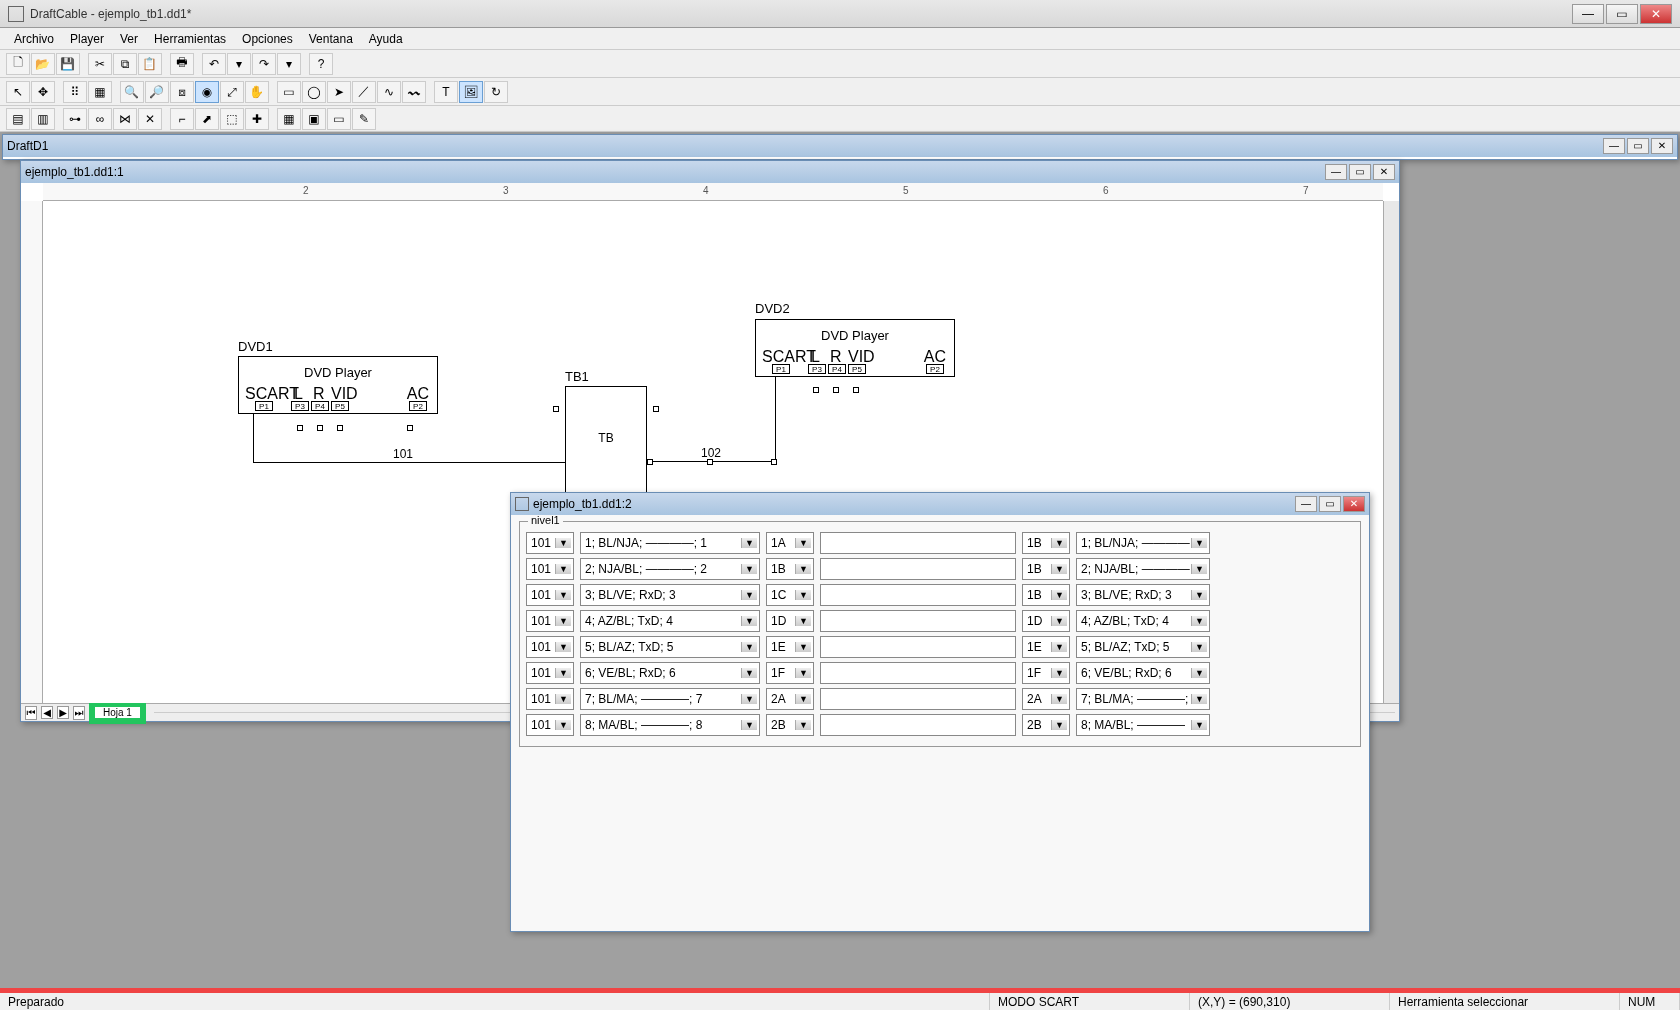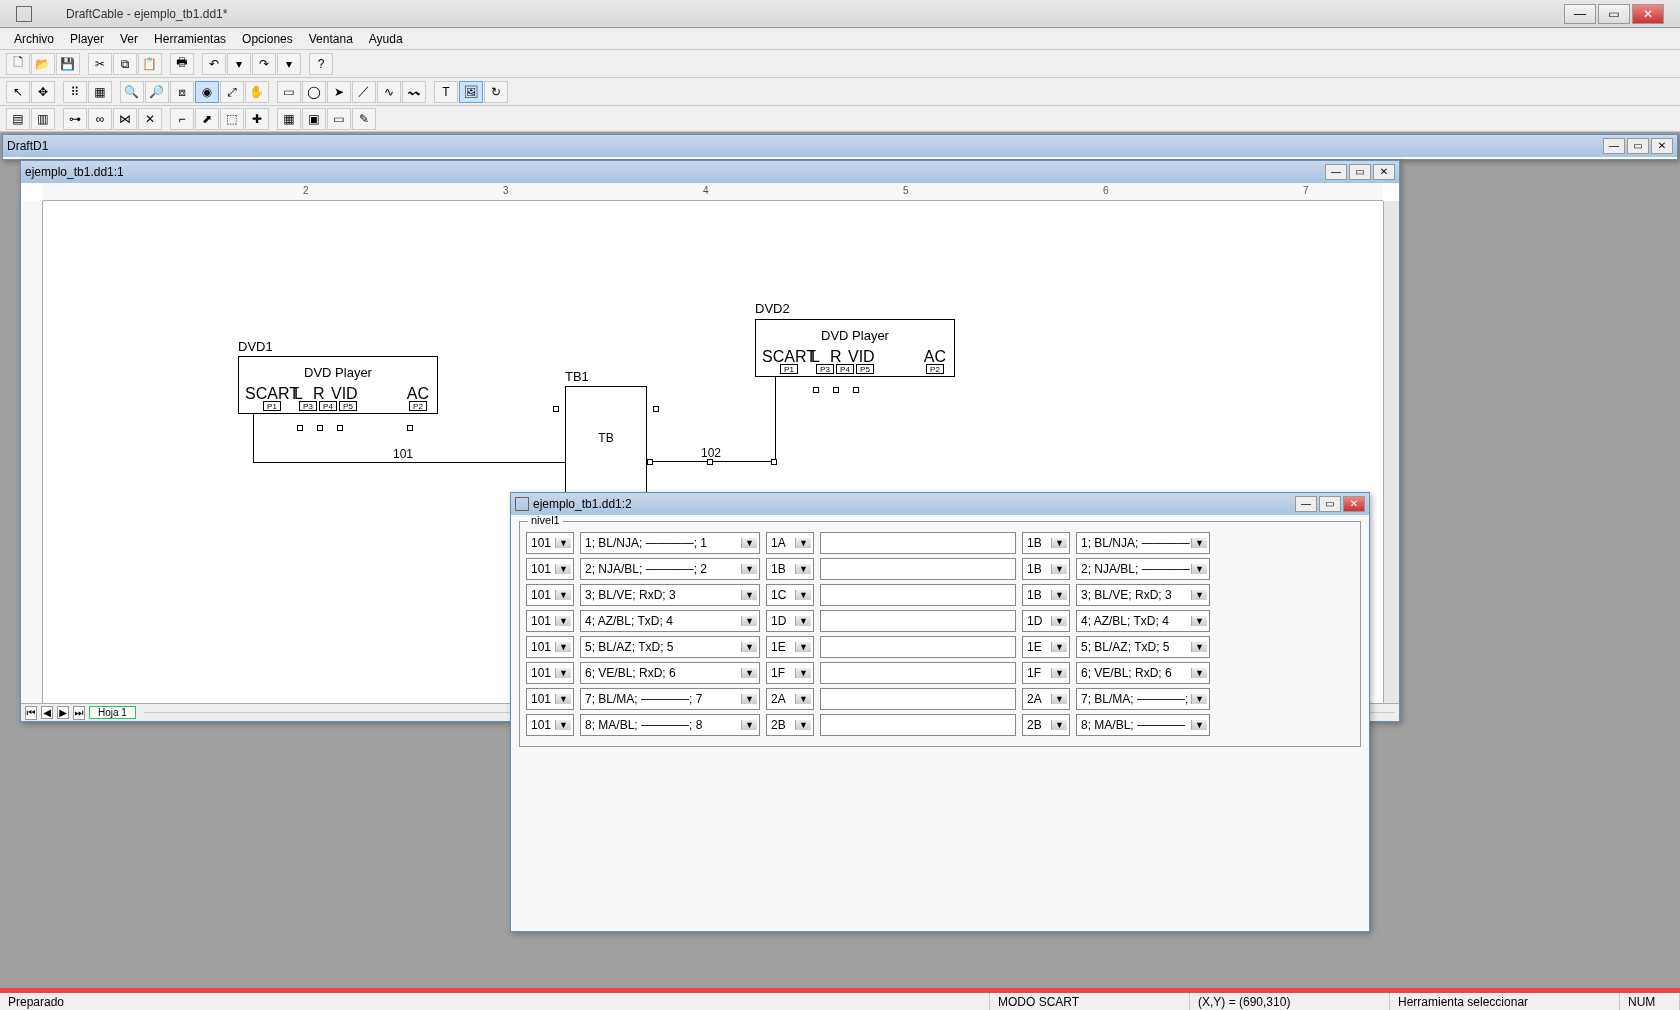--- a/index.html
+++ b/index.html
@@ -1,19 +1,19 @@
 <!DOCTYPE html>
 <html><head>
 <meta charset="utf-8">
 <style>
 * { box-sizing: border-box; margin: 0; padding: 0; font-family: Tahoma, sans-serif; }
 body { background: #f0f0f0; width: 1680px; height: 1010px; overflow: hidden; position: relative; }
 
 
-.titlebar { height: 28px; background: linear-gradient(to bottom, #e8e8e8, #d8d8d8); display: flex; align-items: center; padding: 0 16px; border-bottom: 1px solid #999; gap: 28px; }
+.titlebar { height: 28px; background: linear-gradient(to bottom, #e8e8e8, #d8d8d8); display: flex; align-items: center; padding: 0 8px; border-bottom: 1px solid #999; }
 .titlebar .icon { width: 16px; height: 16px; border: 1px solid #666; margin-right: 6px; }
 .titlebar .title { font-size: 12px; color: #333; flex: 1; }
 .titlebar .win-btns { display: flex; gap: 2px; }
 .titlebar .wb { width: 32px; height: 20px; background: linear-gradient(to bottom, #f5f5f5, #ddd); border: 1px solid #999; font-size: 12px; text-align: center; line-height: 18px; cursor: pointer; }
 .titlebar .wb.close { background: linear-gradient(to bottom, #e88, #c33); color: #fff; }
 
 
 .menubar { height: 22px; background: #f0f0f0; display: flex; align-items: center; padding: 0 6px; font-size: 12px; border-bottom: 1px solid #ccc; }
 .menubar .mi { padding: 2px 8px; cursor: pointer; }
 
@@ -39,25 +39,25 @@
 
 .draw-win { left: 20px; top: 28px; width: 1380px; height: 562px; }
 .draw-body { position: relative; width: 100%; height: calc(100% - 22px - 18px); overflow: hidden; }
 .ruler-h { position: absolute; left: 22px; right: 16px; top: 0; height: 18px; background: #f8f8f8; border-bottom: 1px solid #aaa; font-size: 10px; color: #555; }
 .ruler-h span { position: absolute; top: 2px; }
 .ruler-v { position: absolute; left: 0; top: 18px; bottom: 0; width: 22px; background: #f8f8f8; border-right: 1px solid #aaa; }
 .canvas { position: absolute; left: 22px; top: 18px; right: 16px; bottom: 0; background: #fff; background-image: radial-gradient(#bbb 0.5px, transparent 0.5px); background-size: 8px 8px; }
 .scrollv { position: absolute; right: 0; top: 18px; bottom: 0; width: 16px; background: #e8e8e8; border-left: 1px solid #aaa; }
 .sheet-tabs { height: 18px; background: #eee; border-top: 1px solid #aaa; display: flex; align-items: center; font-size: 10px; padding: 0 4px; gap: 4px; }
 .sheet-tabs .nav { width: 12px; border: 1px solid #999; background: #fff; text-align: center; cursor: pointer; }
-.sheet-tabs .tab { padding: 0 8px; background: #fff; border: 1px solid #22c55e; }
+.sheet-tabs .tab { padding: 0 8px; background: #fff; border: 6px solid #22c55e; }
 
 
 .blk { position: absolute; border: 1.5px solid #000; font-size: 12px; text-align: center; }
-.pinrow { position: absolute; display: flex; gap: 2px; margin-left: 8px; }
+.pinrow { position: absolute; display: flex; gap: 2px; }
 .pin { width: 18px; height: 10px; border: 1px solid #000; font-size: 8px; line-height: 9px; }
 .pinlbl { position: absolute; font-size: 16px; }
 .wire { position: absolute; border-top: 1.5px solid #000; }
 .wirev { position: absolute; border-left: 1.5px solid #000; }
 .handle { position: absolute; width: 6px; height: 6px; border: 1px solid #000; background: #fff; }
 .wlabel { position: absolute; font-size: 12px; }
 
 
 .tbl-win { left: 510px; top: 360px; width: 860px; height: 440px; z-index: 10; }
 .tbl-body { padding: 6px 8px; height: calc(100% - 22px); overflow: auto; background: #f8f8f8; }

